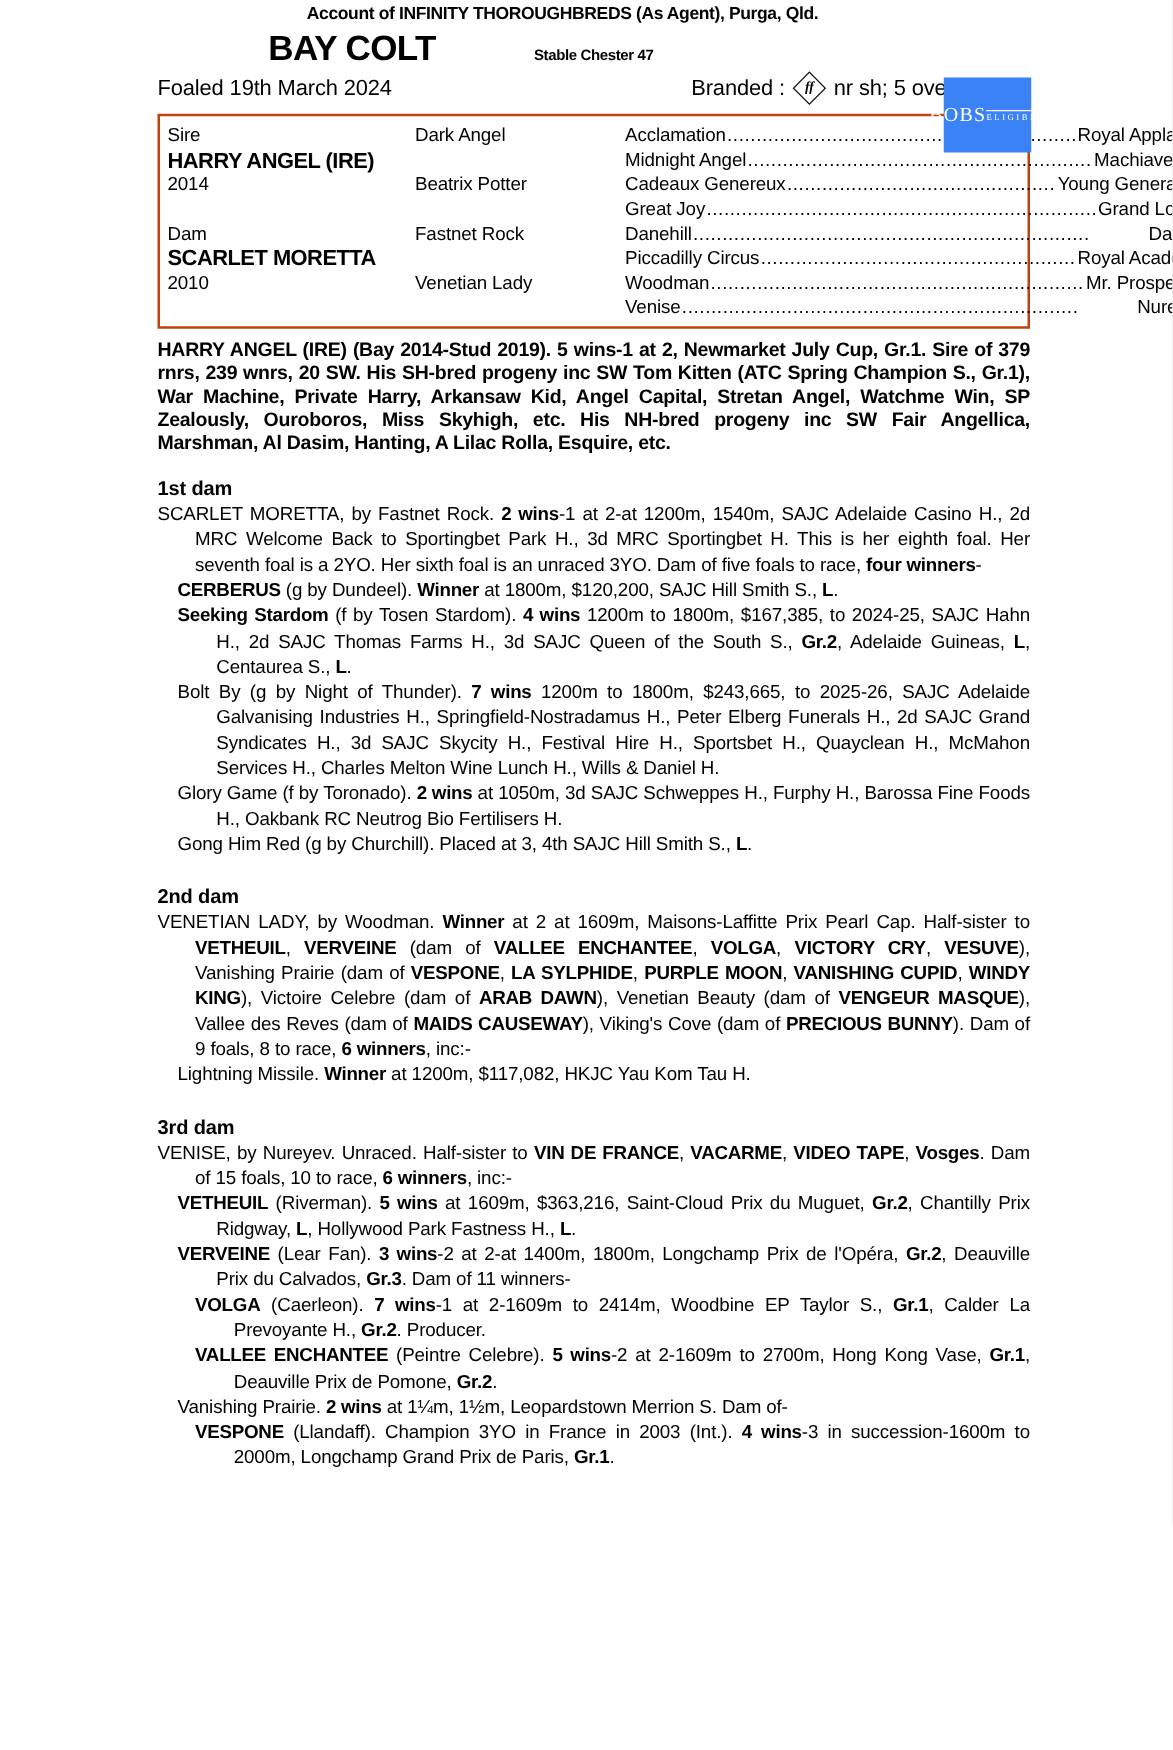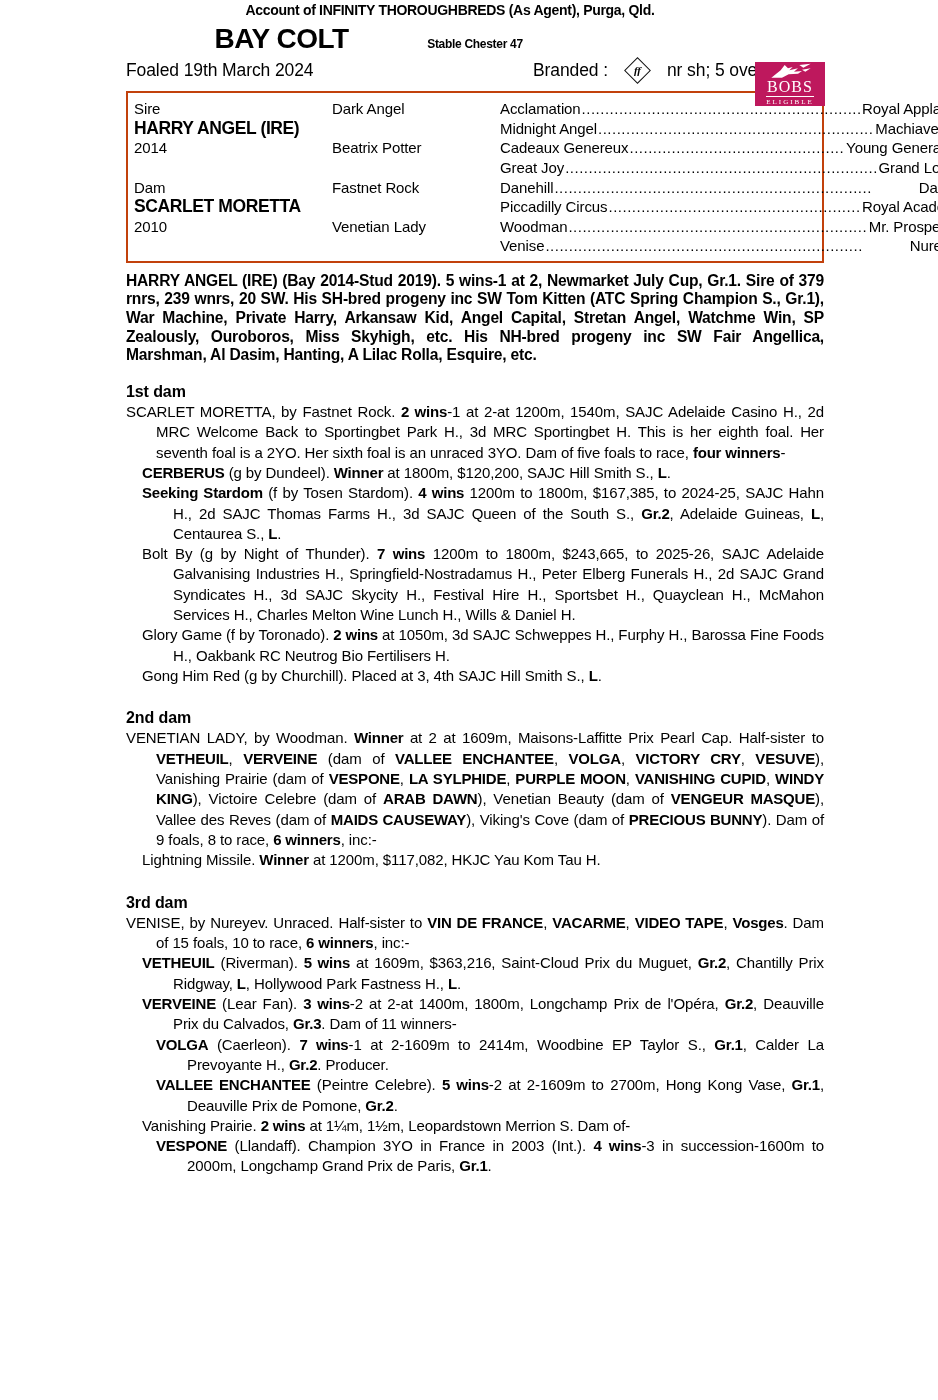--- a/index.html
+++ b/index.html
@@ -11,41 +11,41 @@
     color:#000;
     font-family:"Liberation Sans","DejaVu Sans",sans-serif;
     box-sizing:border-box;
     padding:0 114px 0 126px;
     overflow:hidden;
     letter-spacing:-0.1px;
   }
   
   .logo {
     position:absolute; top:62px; right:113px;
-    width:70px; height:44px;
-    background:#be185d; color:#fff;
-    display:flex; flex-direction:column; align-items:center; justify-content:center;
+    width:70px; height:60px;
+    background:#3b82f6; color:#fff;
+    display:flex; flex-direction:row; align-items:center; justify-content:center;
     text-align:center;
   }
   .logo svg { display:block; margin-top:1px; }
   .logo-bobs { font-family:"Liberation Serif","DejaVu Serif",serif; font-size:16px; line-height:15px; letter-spacing:1px; }
   .logo-eligible { font-family:"Liberation Serif","DejaVu Serif",serif; font-size:7px; letter-spacing:2px; line-height:8px; border-top:1px solid #fff; margin-top:2px; padding-top:1px; }
   
   .account-line {
     padding-right:50px;
     text-align:center; font-weight:bold; font-size:14px; line-height:20px;
     letter-spacing:-0.3px;
   }
   .lot-line { display:grid; grid-template-columns:1fr auto 1fr; align-items:baseline; margin-top:3px; }
   .lot-number { font-size:30px; font-weight:bold; letter-spacing:-0.5px; }
   .gst { font-size:15px; }
   .colt-title { font-size:28px; font-weight:bold; justify-self:center; letter-spacing:-0.5px; padding-left:10px; }
   .stable { font-size:12px; font-weight:bold; justify-self:end; letter-spacing:-0.3px; }
   .foaled-line { display:flex; justify-content:space-between; align-items:center; margin-top:5px; font-size:17.5px; }
-  .branded { display:inline-flex; align-items:center; gap:16px; }
+  .branded { display:inline-flex; align-items:center; gap:6px; }
   .brand-diamond {
     width:17px; height:17px; border:1.6px solid #111;
     transform:rotate(45deg); display:inline-flex; align-items:center; justify-content:center;
     margin:0 4px;
   }
   .brand-diamond i {
     transform:rotate(-45deg);
     font-family:"Liberation Serif","DejaVu Serif",serif;
     font-style:italic; font-weight:bold; font-size:11px; line-height:11px;
   }

